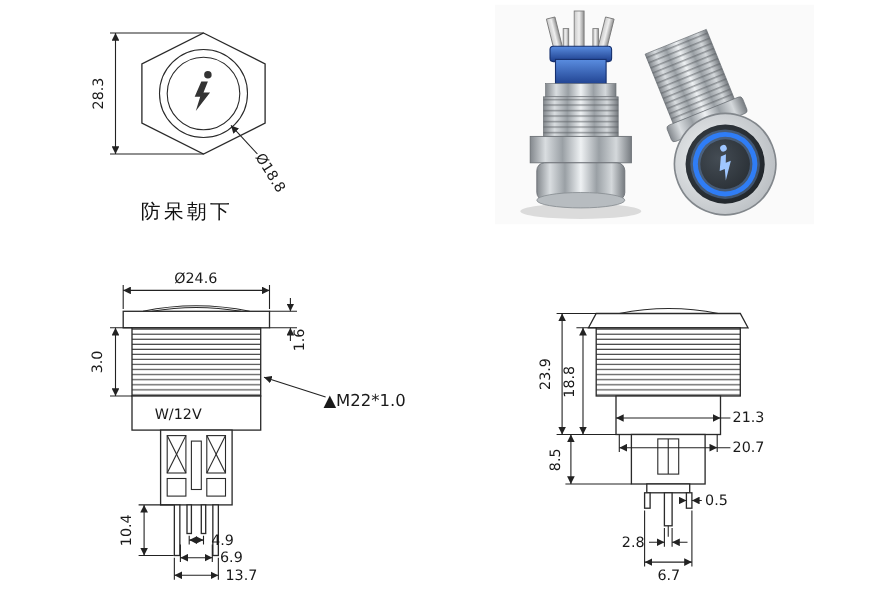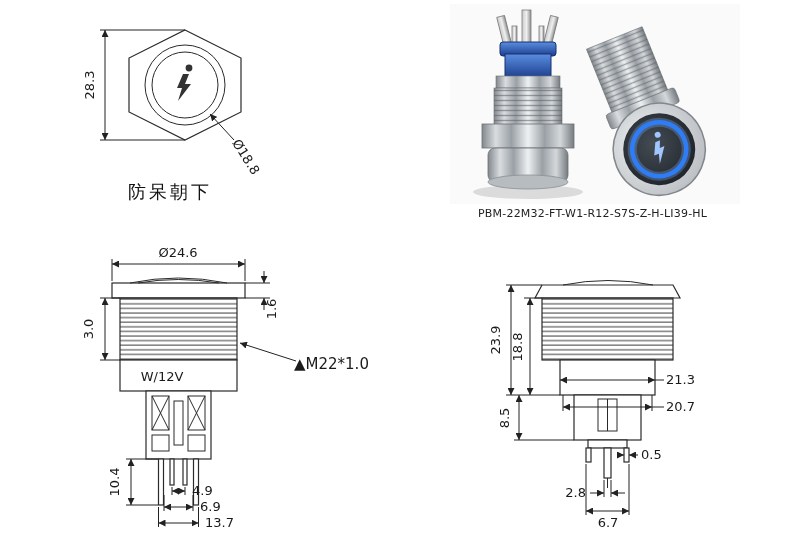--- a/index.html
+++ b/index.html
@@ -122,21 +122,20 @@
       <circle cx="195" cy="148" r="36" fill="url(#gDark)"></circle>
       <circle cx="195" cy="148" r="27" fill="none" stroke="#7fb3ff" stroke-width="9" opacity="0.3"></circle>
       <circle cx="195" cy="148" r="27" fill="none" stroke="#2f7df6" stroke-width="4.5"></circle>
       <g>
         <circle cx="199" cy="134" r="3" fill="#9fc6ff"></circle>
         <polygon fill="#9fc6ff" points="194,140 188,152 193,152 190,162 201,147 196,147 199,140"></polygon>
       </g>
     </g>
   </svg>
 
-  <div class="part-number">PBM-22M32-FT-W1-R12-S7S-Z-H-LI39-HL</div>
 
   <svg class="abs" style="left:58px;top:243px" width="345" height="312" viewBox="0 0 345 312">
     <defs>
       <marker id="arL" viewBox="0 0 10 10" refX="10" refY="5" markerWidth="7" markerHeight="7" orient="auto-start-reverse">
         <path d="M0,0 L10,5 L0,10 z" fill="#222"></path>
       </marker>
       <pattern id="patThrL" width="8" height="4.6" patternUnits="userSpaceOnUse">
         <line x1="0" y1="1" x2="8" y2="1" stroke="#3a3a3a" stroke-width="1"></line>
       </pattern>
     </defs>

